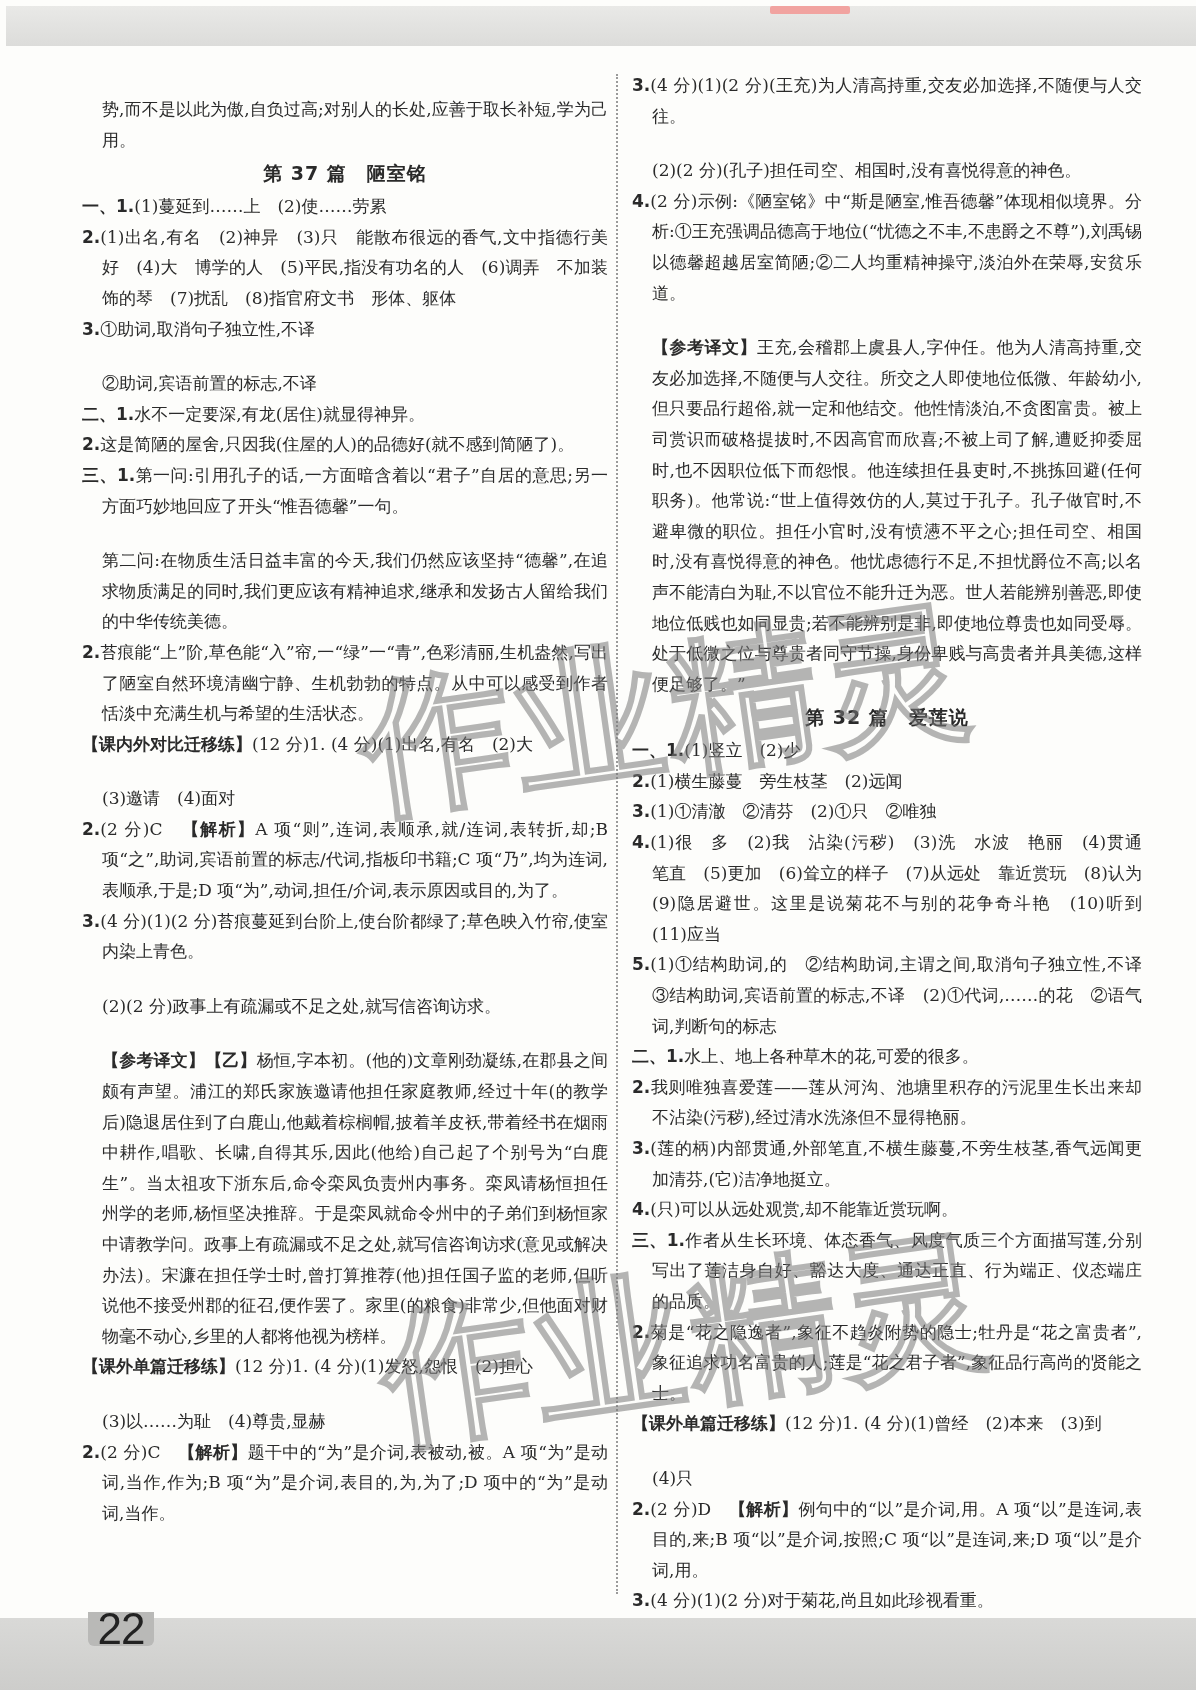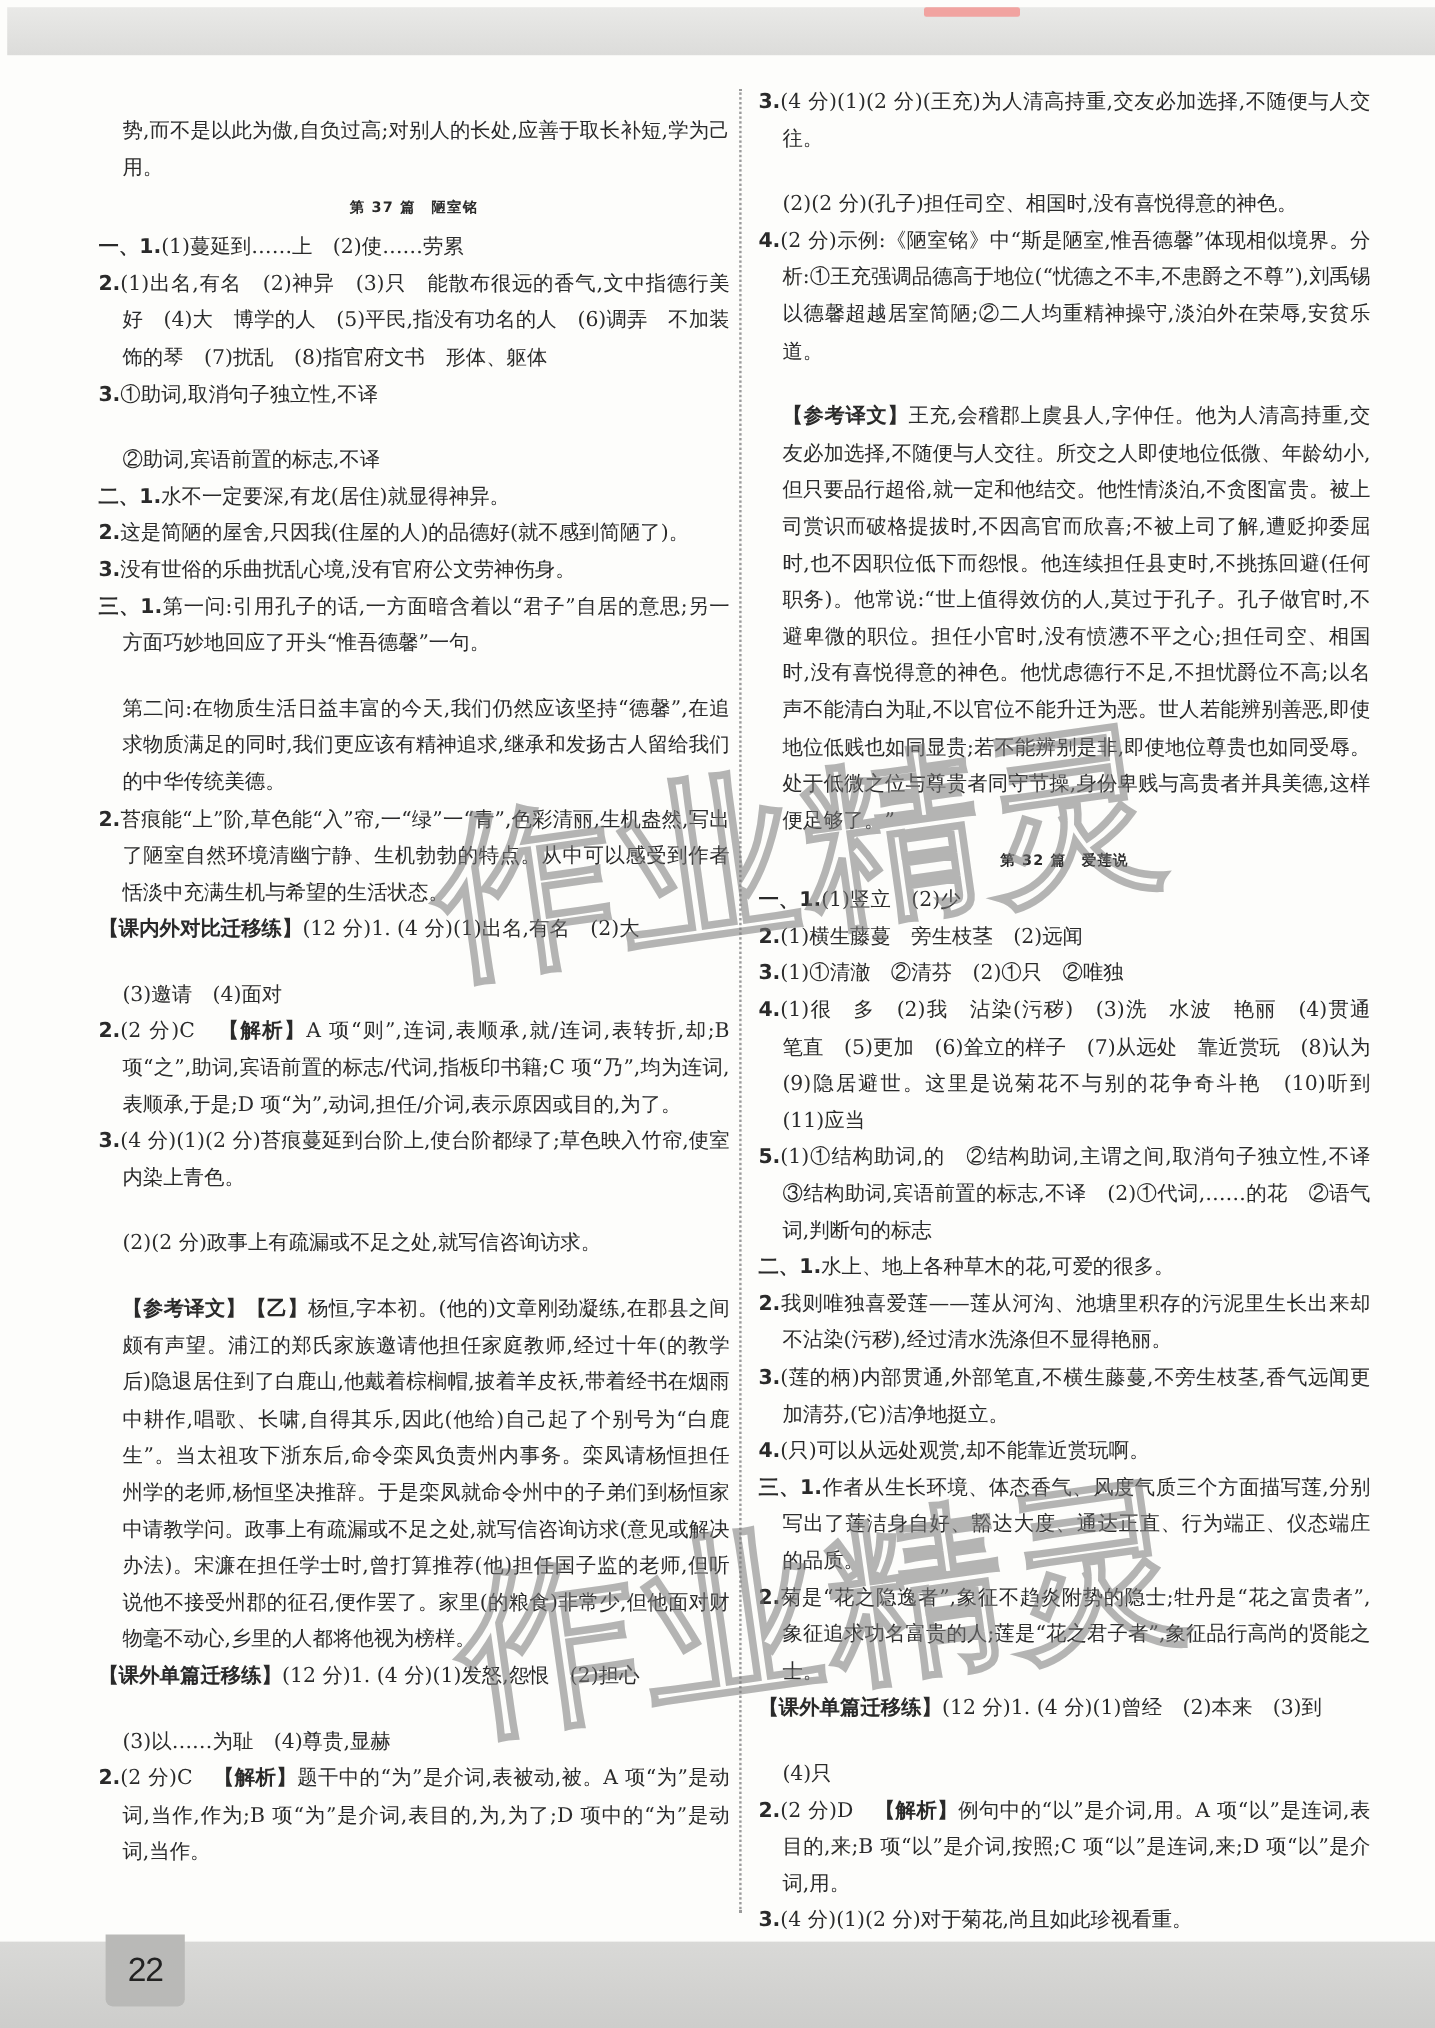--- a/index.html
+++ b/index.html
@@ -15,41 +15,41 @@
   }
   .top-mark {
     position: absolute; left: 770px; top: 6px; width: 80px; height: 8px;
     background: #f1a3a0; border-radius: 2px;
   }
   .bottom-band {
     position: absolute; left: 0; top: 1618px; width: 1196px; height: 72px;
     background: linear-gradient(180deg, #d9d9d7 0%, #cdcdcb 100%);
   }
   .page-num {
-    position: absolute; left: 88px; top: 1612px; width: 66px; height: 60px;
+    position: absolute; left: 88px; top: 1612px; width: 66px; height: 34px;
     background: #b9b9b7; border-radius: 0 0 6px 6px;
     display: flex; align-items: center; justify-content: center;
-    font-family: "Liberation Sans", sans-serif; font-size: 28px; color: #222;
+    font-family: "Liberation Sans", sans-serif; font-size: 44px; color: #222;
     letter-spacing: -1px;
   }
   .col {
     position: absolute; top: 70px; font-size: 17px; line-height: 30.6px;
   }
   .col.left { left: 82px; width: 526px; }
   .col.right { left: 632px; width: 510px; }
   .divider {
     position: absolute; left: 616px; top: 74px; height: 1520px; width: 0;
     border-left: 2px dotted #9a9a9a;
   }
   p { margin: 0; text-align: justify; }
   .ind { padding-left: 20px; margin-top: 24px; }
   .hang { padding-left: 20px; text-indent: -20px; }
   .title {
     text-align: center; font-family: "DejaVu Sans", "Liberation Sans", sans-serif;
-    font-weight: bold; font-size: 12px; line-height: 36px; letter-spacing: 1px;
+    font-weight: bold; font-size: 19px; line-height: 36px; letter-spacing: 1px;
   }
   .b { font-weight: bold; font-family: "DejaVu Sans", "Liberation Sans", sans-serif; }
   .watermark {
     position: absolute; font-family: "DejaVu Sans", sans-serif; font-weight: bold;
     color: transparent; -webkit-text-stroke: 1.5px rgba(120,120,120,0.55);
     font-size: 150px; letter-spacing: 4px; transform: rotate(-8deg);
     pointer-events: none; white-space: nowrap;
   }
 </style>
 </head>
@@ -63,21 +63,20 @@
 
   <div class="title">第 37 篇　陋室铭</div>
 
   <p class="hang"><span class="b">一、1.</span><span>(1)蔓延到……上　(2)使……劳累</span></p>
   <p class="hang"><span class="b">2.</span><span>(1)出名,有名　(2)神异　(3)只　能散布很远的香气,文中指德行美好　(4)大　博学的人　(5)平民,指没有功名的人　(6)调弄　不加装饰的琴　(7)扰乱　(8)指官府文书　形体、躯体</span></p>
   <p class="hang"><span class="b">3.</span><span>①助词,取消句子独立性,不译</span></p>
   <p class="ind">②助词,宾语前置的标志,不译</p>
 
   <p class="hang"><span class="b">二、1.</span><span>水不一定要深,有龙(居住)就显得神异。</span></p>
   <p class="hang"><span class="b">2.</span><span>这是简陋的屋舍,只因我(住屋的人)的品德好(就不感到简陋了)。</span></p>
-  <p class="hang"><span class="b">3.</span><span>没有世俗的乐曲扰乱心境,没有官府公文劳神伤身。</span></p>
 
   <p class="hang"><span class="b">三、1.</span><span>第一问:引用孔子的话,一方面暗含着以“君子”自居的意思;另一方面巧妙地回应了开头“惟吾德馨”一句。</span></p>
   <p class="ind">第二问:在物质生活日益丰富的今天,我们仍然应该坚持“德馨”,在追求物质满足的同时,我们更应该有精神追求,继承和发扬古人留给我们的中华传统美德。</p>
   <p class="hang"><span class="b">2.</span><span>苔痕能“上”阶,草色能“入”帘,一“绿”一“青”,色彩清丽,生机盎然,写出了陋室自然环境清幽宁静、生机勃勃的特点。从中可以感受到作者恬淡中充满生机与希望的生活状态。</span></p>
 
   <p><span class="b">【课内外对比迁移练】</span><span>(12 分)1. (4 分)(1)出名,有名　(2)大</span></p>
   <p class="ind">(3)邀请　(4)面对</p>
   <p class="hang"><span class="b">2.</span><span>(2 分)C　</span><span class="b">【解析】</span><span>A 项“则”,连词,表顺承,就/连词,表转折,却;B 项“之”,助词,宾语前置的标志/代词,指板印书籍;C 项“乃”,均为连词,表顺承,于是;D 项“为”,动词,担任/介词,表示原因或目的,为了。</span></p>
   <p class="hang"><span class="b">3.</span><span>(4 分)(1)(2 分)苔痕蔓延到台阶上,使台阶都绿了;草色映入竹帘,使室内染上青色。</span></p>
   <p class="ind">(2)(2 分)政事上有疏漏或不足之处,就写信咨询访求。</p>

